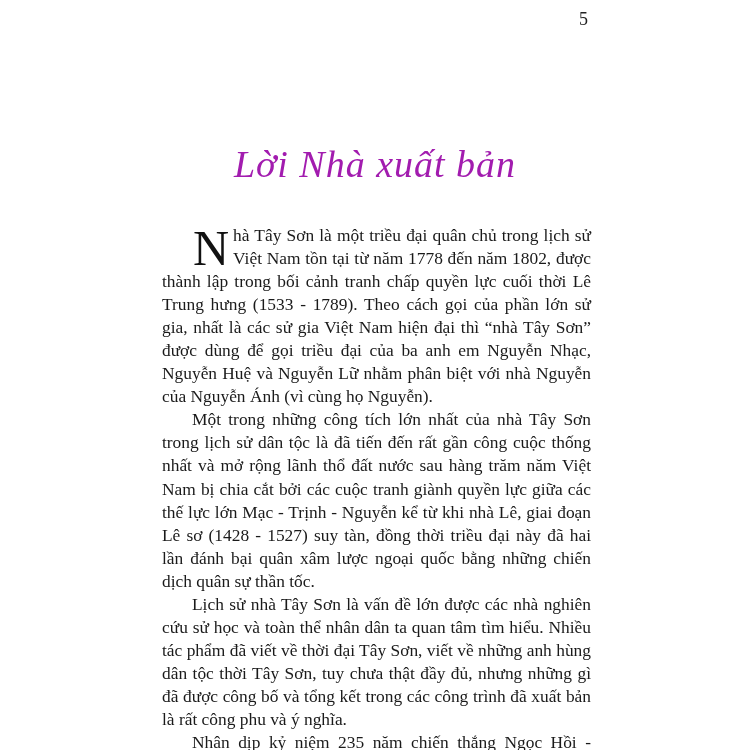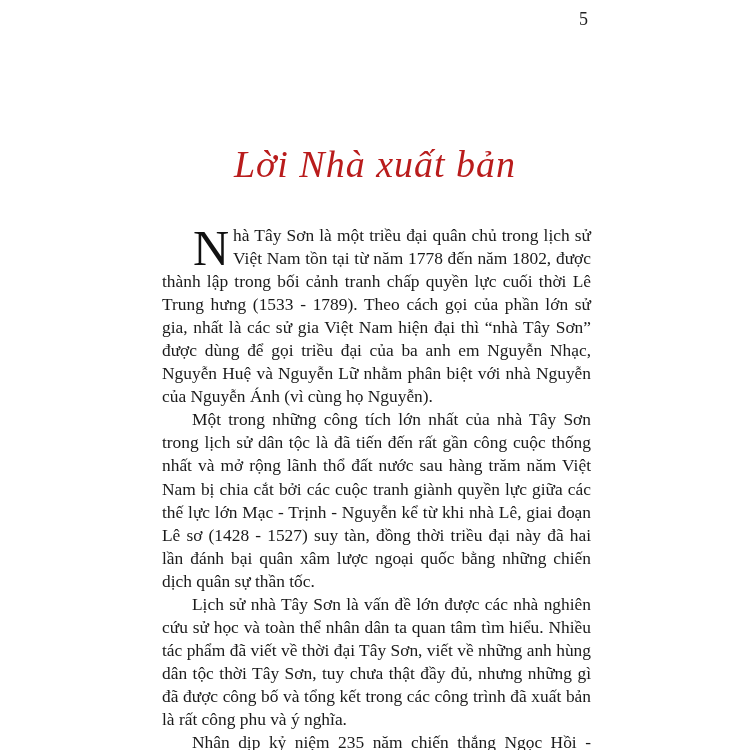--- a/index.html
+++ b/index.html
@@ -26,21 +26,21 @@
     .title {
       position: absolute;
       left: 0;
       width: 750px;
       top: 142px;
       text-align: center;
       font-family: "Liberation Serif", "DejaVu Serif", serif;
       font-style: italic;
       font-size: 38px;
       letter-spacing: 1px;
-      color: #b91c1c;
+      color: #a21caf;
     }
     .body-text {
       position: absolute;
       left: 162px;
       top: 224px;
       width: 429px;
       font-size: 17.4px;
       line-height: 23.05px;
       text-align: justify;
       color: #1a1a1a;

